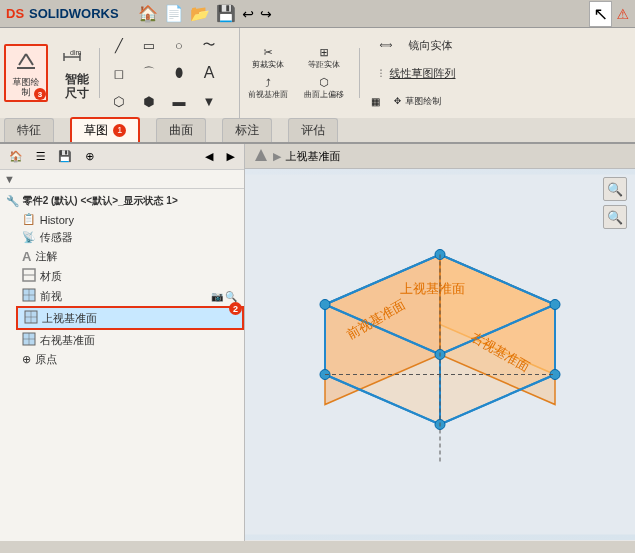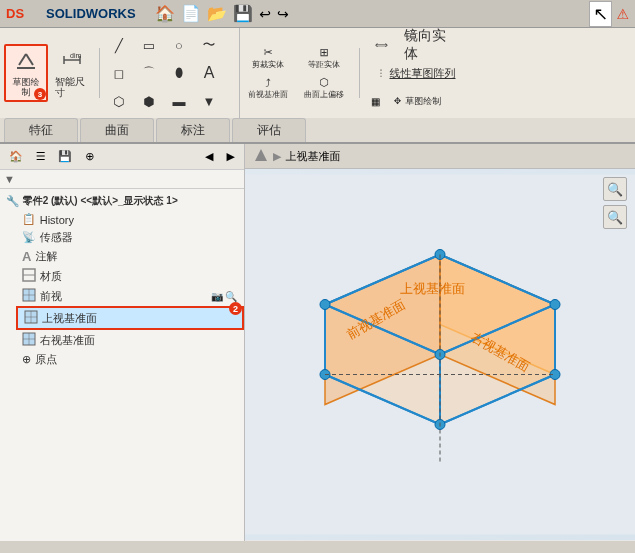--- a/index.html
+++ b/index.html
@@ -1,20 +1,20 @@
 <!DOCTYPE html>
 <html><head>
   <meta charset="utf-8">
   <style>
     * { box-sizing: border-box; margin: 0; padding: 0; }
     body { font-family: 'SimSun', 'Microsoft YaHei', sans-serif; font-size: 12px; background: #d4d0c8; width: 635px; height: 553px; overflow: hidden; }
 
     
     #logo-bar { background: #c8c4bc; height: 28px; display: flex; align-items: center; padding: 0 6px; border-bottom: 1px solid #999; }
-    #logo-text { font-size: 13px; font-weight: bold; color: #003366; display: flex; align-items: center; gap: 20px; }
+    #logo-text { font-size: 13px; font-weight: bold; color: #003366; display: flex; align-items: center; gap: 3px; }
 
     
     #ribbon-area { background: #eee9e0; flex: 1; display: flex; align-items: stretch; }
     #ribbon-left { width: 240px; border-right: 1px solid #bbb; display: flex; flex-wrap: wrap; align-items: center; padding: 4px; gap: 2px; }
     #ribbon-right { flex: 1; display: flex; align-items: center; padding: 4px; gap: 8px; }
 
     .ribbon-btn {
       display: flex; flex-direction: column; align-items: center; justify-content: center;
       padding: 2px 4px; cursor: pointer; border: 1px solid transparent; border-radius: 2px;
       font-size: 10px; color: #333; min-width: 36px; height: 56px;
@@ -25,23 +25,23 @@
     .ribbon-btn-small {
       display: flex; flex-direction: column; align-items: center; justify-content: center;
       padding: 1px 3px; cursor: pointer; border: 1px solid transparent; border-radius: 2px;
       font-size: 9px; color: #333; min-width: 28px; height: 26px;
     }
     .ribbon-btn-small .icon-box { font-size: 13px; }
 
     
     #tabs-row { background: #e0dcd4; height: 26px; display: flex; align-items: flex-end; padding-left: 4px; border-bottom: 2px solid #999; }
     .tab-item {
-      padding: 3px 24px; cursor: pointer; font-size: 12px; color: #333;
+      padding: 3px 12px; cursor: pointer; font-size: 12px; color: #333;
       border: 1px solid #bbb; border-bottom: none; background: #d4d0c8;
-      margin-right: 2px; border-radius: 3px 3px 0 0;
+      margin-right: 16px; border-radius: 3px 3px 0 0;
     }
     .tab-item.highlighted { border: 2px solid #e63312; border-bottom: none; color: #000; background: #fff8f0; }
 
     
     #main-content { display: flex; height: calc(553px - 130px - 26px); }
 
     
     #left-panel { width: 245px; background: #f5f3ef; border-right: 1px solid #bbb; display: flex; flex-direction: column; overflow: hidden; }
 
     #panel-toolbar { display: flex; align-items: center; padding: 3px 4px; border-bottom: 1px solid #ccc; background: #e8e4de; gap: 3px; }
@@ -130,21 +130,21 @@
 
     <div class="ribbon-btn" style="width:44px;">
       <div class="icon-box">
         <svg width="22" height="22" viewBox="0 0 22 22">
           <line x1="3" y1="11" x2="19" y2="11" stroke="#555" stroke-width="1.5"></line>
           <line x1="3" y1="7" x2="3" y2="15" stroke="#555" stroke-width="1.5"></line>
           <line x1="19" y1="7" x2="19" y2="15" stroke="#555" stroke-width="1.5"></line>
           <text x="9" y="9" font-size="7" fill="#333">dim</text>
         </svg>
       </div>
-      <span style="font-size:10px;text-align:left;line-height:1.1;">智能尺寸</span>
+      <span style="font-size:12px;text-align:right;line-height:1.1;font-weight:bold;">智能尺寸</span>
     </div>
 
     <div class="sep"></div>
 
     <div style="display:flex;flex-direction:column;gap:2px;">
       <div style="display:flex;gap:2px;">
         <div class="ribbon-btn-small">
             <div class="icon-box">╱</div>
           </div>
         <div class="ribbon-btn-small">
@@ -206,40 +206,44 @@
       </div>
       <div class="ribbon-btn-small">
         <div style="font-size:11px;">⬡</div>
         <span style="font-size:8px;">曲面上偏移</span>
       </div>
     </div>
     <div class="sep"></div>
     <div style="display:flex;flex-direction:column;gap:2px;align-items:flex-start;">
       <div class="ribbon-btn-small" style="width:90px;flex-direction:row;gap:4px;">
         <span>⟺</span>
-        <span style="font-size:14px;margin-left:12px;">镜向实体</span>
+        <span style="font-size:11px;margin-left:12px;">镜向实体</span>
       </div>
       <div class="ribbon-btn-small" style="width:90px;flex-direction:row;gap:4px;">
         <span>⋮</span>
         <span style="font-size:11px;text-decoration:underline;">线性草图阵列</span>
       </div>
       <div style="display:flex;align-items:center;gap:2px;">
         <span style="font-size:10px;">▦</span>
         <div class="ribbon-btn-small" style="width:70px;flex-direction:row;gap:4px;">
           <span>✥</span>
           <span style="font-size:9px;">草图绘制</span>
         </div>
       </div>
     </div>
   </div>
 </div>
 
 <div id="tabs-row">
   <div class="tab-item">
     <span>特征</span>
+  </div>
+  <div class="tab-item highlighted" style="position:relative;">
+    <span>草图</span>
+    <span class="tab-badge">1</span>
   </div>
   <div class="tab-item">
     <span>曲面</span>
   </div>
   <div class="tab-item">
     <span>标注</span>
   </div>
   <div class="tab-item">
     <span>评估</span>
   </div>

